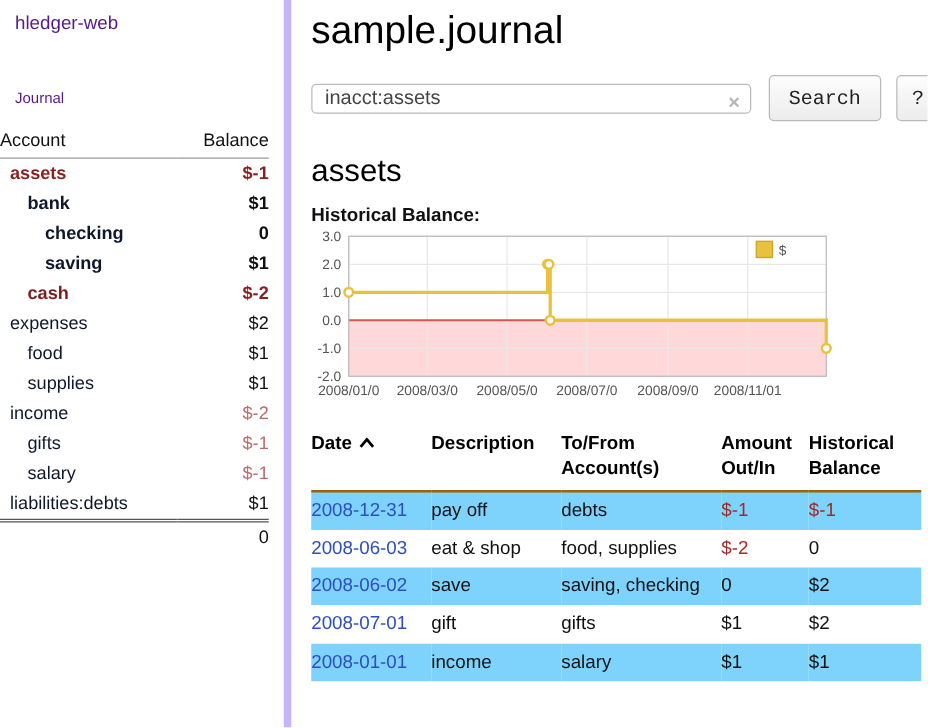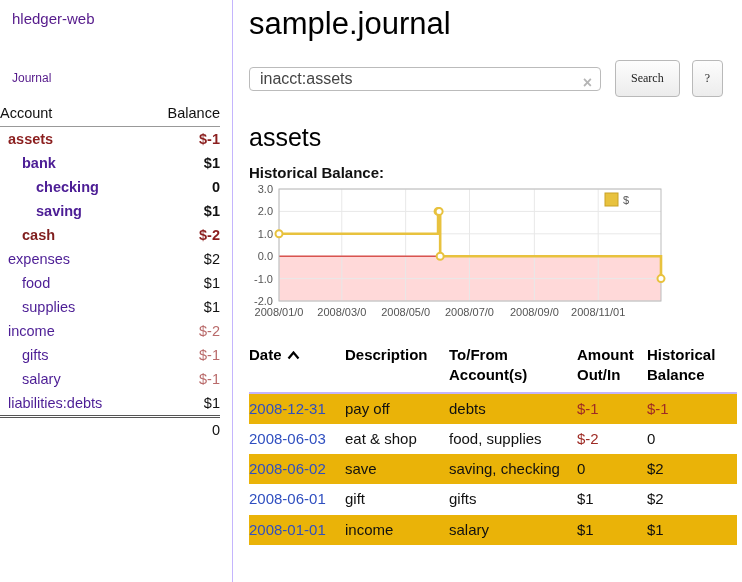--- a/index.html
+++ b/index.html
@@ -7,34 +7,34 @@
   body {
     width: 742px; height: 582px; overflow: hidden;
     font-family: "Liberation Sans", sans-serif;
     color: #111; display: flex;
   }
   a { text-decoration: none; }
 
   
   .sidebar {
     width: 233px; min-width: 233px; height: 582px;
-    border-right: 1px solid #c4b5fd; padding-top: 10px;
+    border-right: 6px solid #c4b5fd; padding-top: 10px;
   }
   .brand { display: block; margin: 0 12px; font-size: 15px; color: #551a8b; }
   .nav-journal { display: block; margin: 44px 12px 0 12px; font-size: 12px; color: #551a8b; }
   .acct-table-wrap { margin: 16px 12px 0 0; }
   table.accounts { width: 100%; border-collapse: collapse; font-size: 14.5px; }
   table.accounts td { padding: 4px 0; }
   table.accounts tr.hdr td { border-bottom: 1px solid #999; padding-bottom: 5px; }
   table.accounts .bal { text-align: right; font-weight: 700; }
   table.accounts tr.thin .bal { font-weight: 400; }
   .lvl0 { padding-left: 8px !important; }
   .lvl1 { padding-left: 22px !important; }
   .lvl2 { padding-left: 36px !important; }
-  .acct a { color: #4c1d95; }
+  .acct a { color: #0f172a; }
   tr.b .acct a { font-weight: 700; }
   .neg-strong { color: #8b1f1f; }
   .neg-soft { color: #b96a6a; }
   table.accounts tr.total td {
     border-top: 3px double #555; text-align: right; padding-top: 4px; font-weight: 400;
   }
 
   
   .main { flex: 1; padding: 4px 6px 0 16px; }
   h1.page-title { margin: 2px 0 18px 0; font-size: 31px; font-weight: 400; color: #000; }
@@ -44,45 +44,45 @@
   .search-box input {
     width: 100%; height: 24px; font-size: 16px; color: #444;
     border: 1px solid #bbb; border-radius: 4px; padding: 4px 28px 4px 10px;
     font-family: "Liberation Sans", sans-serif; outline: none;
   }
   .clear-x {
     position: absolute; right: 9px; top: 7px; font-size: 16px; color: #b5b5b5;
     cursor: pointer; font-weight: 700;
   }
   .btn {
-    margin-left: 14px; height: 37px; padding: 0 15px; font-size: 12px; color: #222;
+    margin-left: 14px; height: 37px; padding: 0 15px; font-size: 16px; color: #222;
     background: linear-gradient(#fdfdfd, #ececec); border: 1px solid #b9b9b9;
-    border-radius: 4px; font-family: Liberation Serif, serif; cursor: pointer;
+    border-radius: 4px; font-family: Liberation Mono, monospace; cursor: pointer;
   }
   .btn.help { margin-left: 12px; padding: 0 12px; }
 
   h2.acct-heading { margin: 26px 0 12px 0; font-size: 25px; font-weight: 400; color: #000; }
   .chart-label { font-size: 15px; font-weight: 700; margin: 0 0 4px 0; }
 
   .chart-wrap { margin: 2px 0 10px 0; }
   .chart-wrap svg { display: block; }
   .chart-wrap text { font-size: 11px; fill: #545454; font-family: "Liberation Sans", sans-serif; }
 
   table.register { width: 488px; border-collapse: collapse; font-size: 15px; margin-top: 8px; }
   table.register th {
     text-align: left; vertical-align: top; font-weight: 700; color: #000;
-    padding: 4px 10px 6px 0; border-bottom: 2px solid #c4b5fd; line-height: 1.35;
+    padding: 4px 10px 6px 0; border-bottom: 2px solid #a16207; line-height: 1.35;
   }
   table.register td { vertical-align: top; padding: 5px 10px 5px 0; line-height: 1.35; }
   .c-date { width: 96px; }
   .c-desc { width: 104px; }
   .c-acct { width: 128px; }
   .c-amt  { width: 70px; text-align: left; padding-right: 2px !important; }
   .c-bal  { width: 90px; text-align: left; padding-right: 2px !important; }
-  tr.stripe td { background: #eab308; }
+  tr.stripe td { background: #7dd3fc; }
   td.c-date a { color: #2f4fc0; }
   .neg { color: #9e2b25; }
   .sort-icon { margin-left: 5px; position: relative; top: 0px; }
 </style>
 </head>
 <body>
 
 <div class="sidebar">
   <a href="#" class="brand">hledger-web</a>
   <a href="#" class="nav-journal">Journal</a>
@@ -234,21 +234,21 @@
       <td class="c-bal">0</td>
     </tr>
     <tr class="stripe">
       <td class="c-date"><a href="#">2008-06-02</a></td>
       <td class="c-desc">save</td>
       <td class="c-acct">saving, checking</td>
       <td class="c-amt">0</td>
       <td class="c-bal">$2</td>
     </tr>
     <tr>
-      <td class="c-date"><a href="#">2008-06-01</a></td>
+      <td class="c-date"><a href="#">2008-07-01</a></td>
       <td class="c-desc">gift</td>
       <td class="c-acct">gifts</td>
       <td class="c-amt">$1</td>
       <td class="c-bal">$2</td>
     </tr>
     <tr class="stripe">
       <td class="c-date"><a href="#">2008-01-01</a></td>
       <td class="c-desc">income</td>
       <td class="c-acct">salary</td>
       <td class="c-amt">$1</td>

